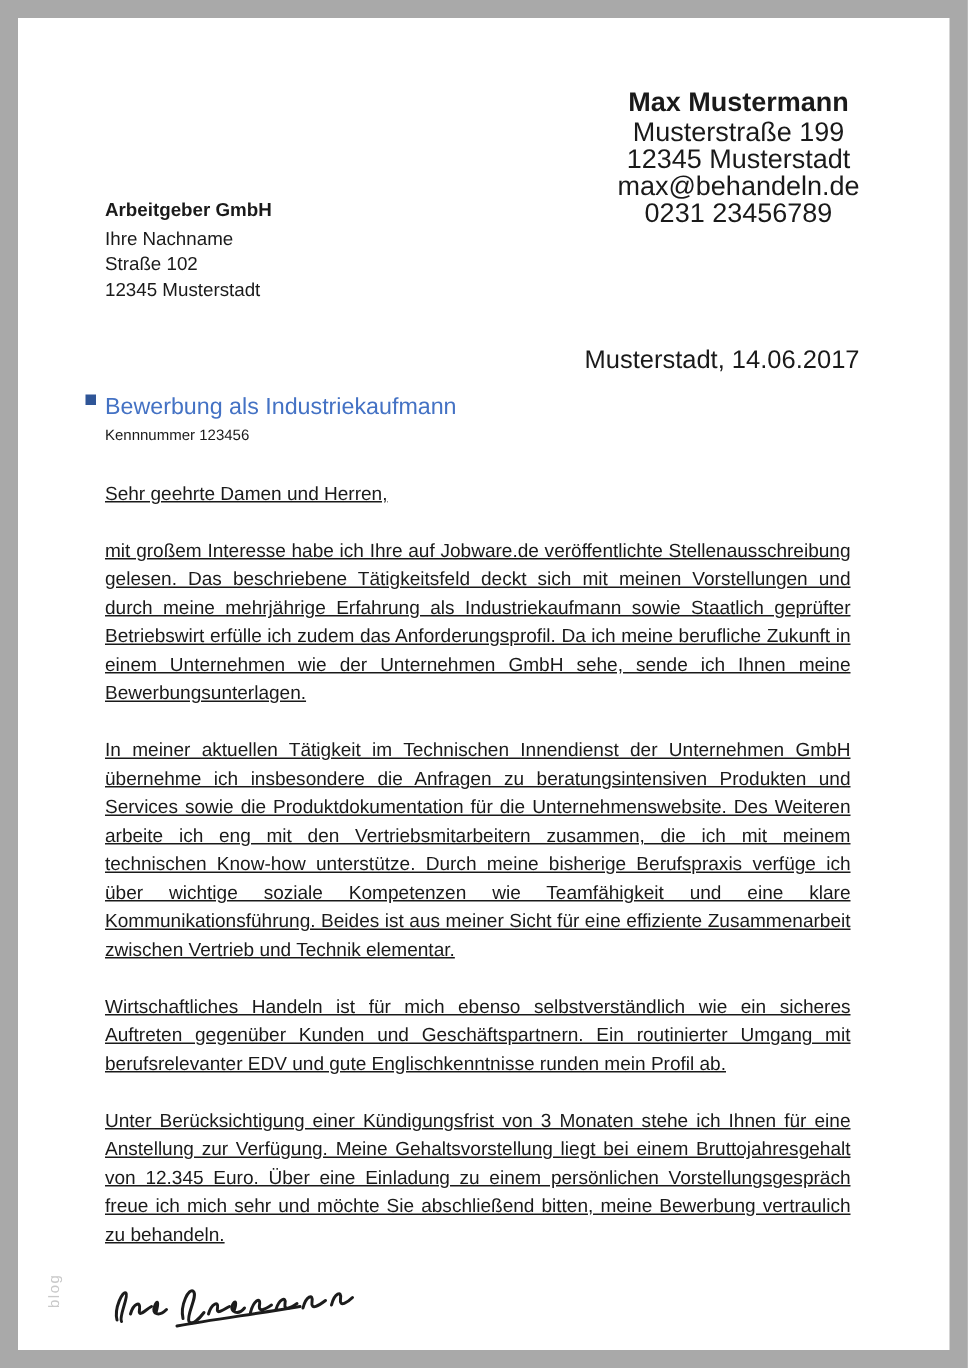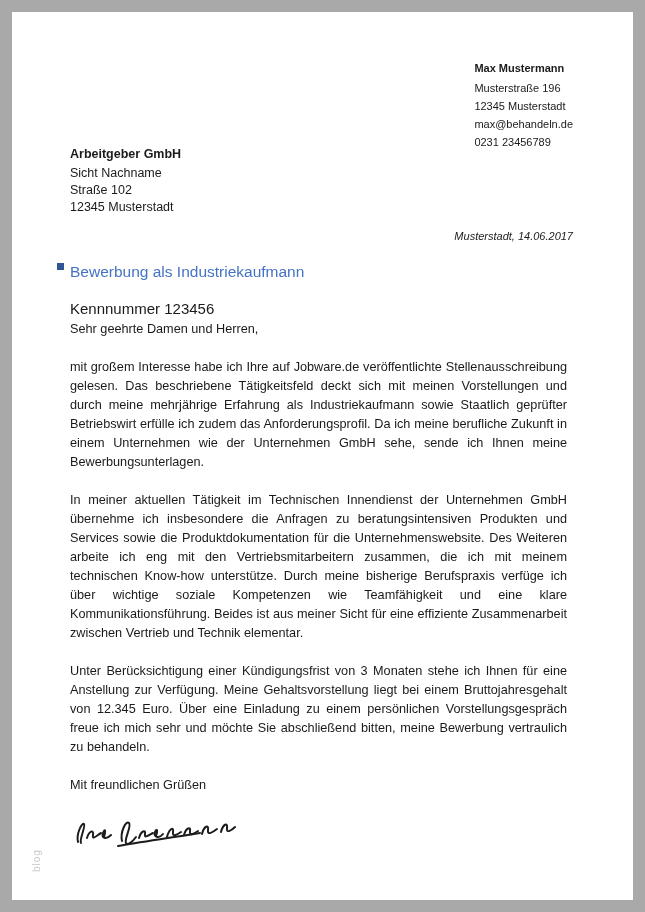--- a/index.html
+++ b/index.html
@@ -27,79 +27,79 @@
   .content {
     position: absolute;
     left: 58px;   
     right: 60px;
     top: 0;
   }
   .sender-block {
     position: absolute;
     top: 47px;
     right: 0;
-    text-align: left;
-    font-size: 11px;
+    text-align: center;
+    font-size: 18px;
     line-height: 18px;
   }
   .sender-name {
     font-weight: bold;
     margin-bottom: 2px;
   }
   .recipient-block {
     position: absolute;
-    top: 134px;
+    top: 120px;
     left: 0;
     font-size: 12.5px;
     line-height: 17px;
   }
   .recipient-name {
     font-weight: bold;
     margin-bottom: 2px;
   }
   .date-line {
     position: absolute;
     top: 218px;
     right: 0;
-    font-size: 11px;
-    font-style: italic;
+    font-size: 17px;
   }
   .subject-block {
     position: absolute;
     top: 250px;
     left: 0;
     right: 12px;
   }
   .subject-title {
     position: relative;
     font-size: 15.5px;
     line-height: 20px;
   }
   .subject-bullet {
     position: absolute;
     left: -13px;
     top: 1px;
     width: 7px;
     height: 7px;
   }
   .subject-ref {
-    font-size: 15px;
-    margin-top: 18px;
+    font-size: 10px;
+    margin-top: 3px;
   }
   .letter-body {
     position: absolute;
     top: 308px;
     left: 0;
     right: 0;
     font-size: 12.7px;
     line-height: 19px;
   }
   .letter-body p {
     margin: 0 6px 19px 0;
     text-align: justify;
+    text-decoration: underline;
   }
   .letter-body p.salutation {
     text-align: left;
     margin-bottom: 19px;
   }
   .closing {
     margin-top: 0;
     text-align: left;
   }
   .signature-area {
@@ -122,49 +122,49 @@
 </style>
 </head>
 <body>
 
 <div class="canvas">
   <div class="page">
     <div class="content">
 
       <div class="sender-block">
         <div class="sender-name">Max Mustermann</div>
-        <div>Musterstraße 196</div>
+        <div>Musterstraße 199</div>
         <div>12345 Musterstadt</div>
         <div>max@behandeln.de</div>
         <div>0231 23456789</div>
       </div>
 
       <div class="recipient-block">
         <div class="recipient-name">Arbeitgeber GmbH</div>
-        <div>Sicht Nachname</div>
+        <div>Ihre Nachname</div>
         <div>Straße 102</div>
         <div>12345 Musterstadt</div>
       </div>
 
       <div class="date-line">Musterstadt, 14.06.2017</div>
 
       <div class="subject-block">
         <div class="subject-title" style="color:#4472c4;">
           <span class="subject-bullet" style="background:#2f5597;"></span>
           <span>Bewerbung als Industriekaufmann</span>
         </div>
         <div class="subject-ref">Kennnummer 123456</div>
       </div>
 
       <div class="letter-body">
         <p class="salutation">Sehr geehrte Damen und Herren,</p>
         <p>mit großem Interesse habe ich Ihre auf Jobware.de veröffentlichte Stellenausschreibung gelesen. Das beschriebene Tätigkeitsfeld deckt sich mit meinen Vorstellungen und durch meine mehrjährige Erfahrung als Industriekaufmann sowie Staatlich geprüfter Betriebswirt erfülle ich zudem das Anforderungsprofil. Da ich meine berufliche Zukunft in einem Unternehmen wie der Unternehmen GmbH sehe, sende ich Ihnen meine Bewerbungsunterlagen.</p>
         <p>In meiner aktuellen Tätigkeit im Technischen Innendienst der Unternehmen GmbH übernehme ich insbesondere die Anfragen zu beratungsintensiven Produkten und Services sowie die Produktdokumentation für die Unternehmenswebsite. Des Weiteren arbeite ich eng mit den Vertriebsmitarbeitern zusammen, die ich mit meinem technischen Know-how unterstütze. Durch meine bisherige Berufspraxis verfüge ich über wichtige soziale Kompetenzen wie Teamfähigkeit und eine klare Kommunikationsführung. Beides ist aus meiner Sicht für eine effiziente Zusammenarbeit zwischen Vertrieb und Technik elementar.</p>
+        <p>Wirtschaftliches Handeln ist für mich ebenso selbstverständlich wie ein sicheres Auftreten gegenüber Kunden und Geschäftspartnern. Ein routinierter Umgang mit berufsrelevanter EDV und gute Englischkenntnisse runden mein Profil ab.</p>
         <p>Unter Berücksichtigung einer Kündigungsfrist von 3 Monaten stehe ich Ihnen für eine Anstellung zur Verfügung. Meine Gehaltsvorstellung liegt bei einem Bruttojahresgehalt von 12.345 Euro. Über eine Einladung zu einem persönlichen Vorstellungsgespräch freue ich mich sehr und möchte Sie abschließend bitten, meine Bewerbung vertraulich zu behandeln.</p>
-        <p class="closing">Mit freundlichen Grüßen</p>
 
         <div class="signature-area">
           <svg class="signature-svg" width="170" height="40" viewBox="0 0 170 40" aria-hidden="true">
             <g fill="none" stroke="#1c1c1c" stroke-width="2" stroke-linecap="round" stroke-linejoin="round">
               <path d="M8,28 C6,20 12,8 14,10 C16,12 9,26 11,29"></path>
               <path d="M17,24 C19,17 24,15 23,21 C22,27 27,21 31,19"></path>
               <path d="M34,23 C36,16 35,14 33,19 C31,24 36,26 41,21"></path>
               <path d="M52,27 C50,18 56,6 59,9 C62,12 54,25 56,29 C58,32 63,27 66,23"></path>
               <path d="M69,24 C71,17 76,15 75,20 C74,25 79,21 83,19"></path>
               <path d="M86,22 C88,16 87,14 85,18 C83,23 89,25 93,20"></path>

